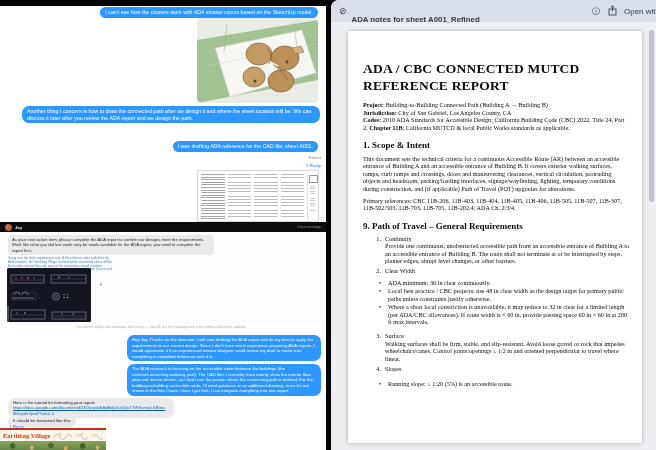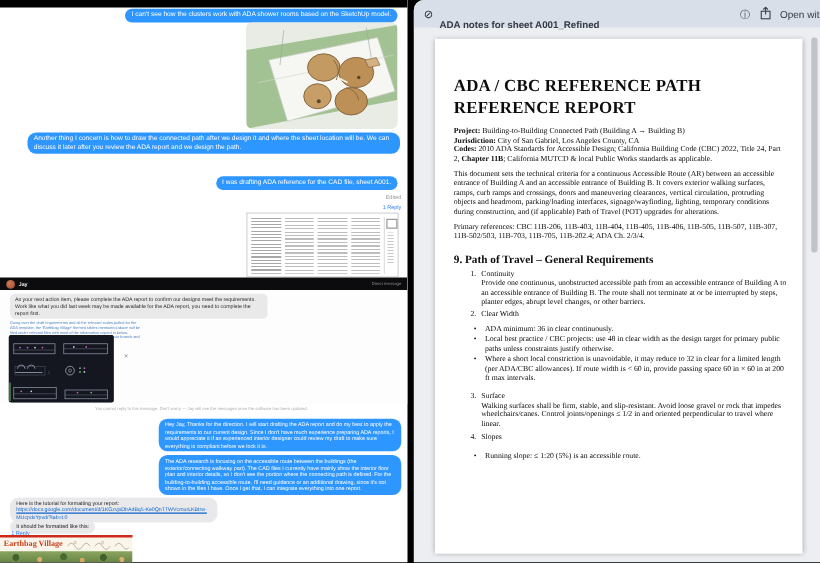--- a/index.html
+++ b/index.html
@@ -222,28 +222,29 @@
         <svg width="9" height="11" viewBox="0 0 9 11">
           <rect x="1" y="4" width="7" height="6" fill="none" stroke="#3c4450" stroke-width="0.9"></rect>
           <line x1="4.5" y1="0.8" x2="4.5" y2="6.5" stroke="#3c4450" stroke-width="0.9"></line>
           <path d="M2.7 2.6 L4.5 0.8 L6.3 2.6" fill="none" stroke="#3c4450" stroke-width="0.9"></path>
         </svg>
       </span>
       <span class="open-with">Open with</span>
     </div>
 
     <div class="page">
-      <div class="doc-h1">ADA / CBC REFERENCE PATH REFERENCE REPORT</div>
+      <div class="doc-h1">ADA / CBC CONNECTED MUTCD REFERENCE REPORT</div>
 
       <div class="meta">
         <div class="meta-line"><b>Project:</b><span> Building-to-Building Connected Path (Building A → Building B)</span></div>
         <div class="meta-line"><b>Jurisdiction:</b><span> City of San Gabriel, Los Angeles County, CA</span></div>
         <div class="meta-line"><b>Codes:</b><span> 2010 ADA Standards for Accessible Design; California Building Code (CBC) 2022, Title 24, Part 2, </span><b>Chapter 11B</b><span>; California MUTCD &amp; local Public Works standards as applicable.</span></div>
       </div>
 
+      <div class="doc-h2">1. Scope &amp; Intent</div>
       <div class="doc-p">This document sets the technical criteria for a continuous Accessible Route (AR) between an accessible entrance of Building A and an accessible entrance of Building B. It covers exterior walking surfaces, ramps, curb ramps and crossings, doors and maneuvering clearances, vertical circulation, protruding objects and headroom, parking/loading interfaces, signage/wayfinding, lighting, temporary conditions during construction, and (if applicable) Path of Travel (POT) upgrades for alterations.</div>
       <div class="doc-p">Primary references: CBC 11B-206, 11B-403, 11B-404, 11B-405, 11B-406, 11B-505, 11B-507, 11B-307, 11B-502/503, 11B-703, 11B-705, 11B-202.4; ADA Ch. 2/3/4.</div>
 
       <div class="doc-h2">9. Path of Travel – General Requirements</div>
 
       <div class="doc-ol">
         <div class="li">
           <span class="num">1.</span>
           <div class="li-body">
             <div class="li-title">Continuity</div>

